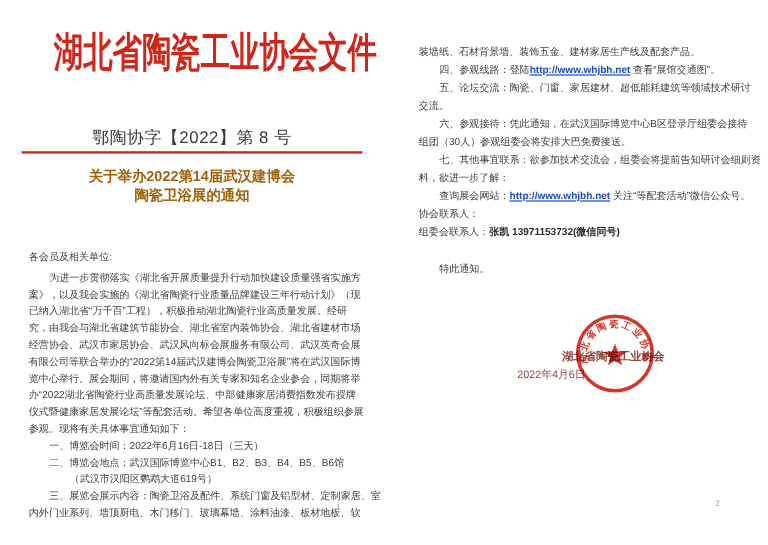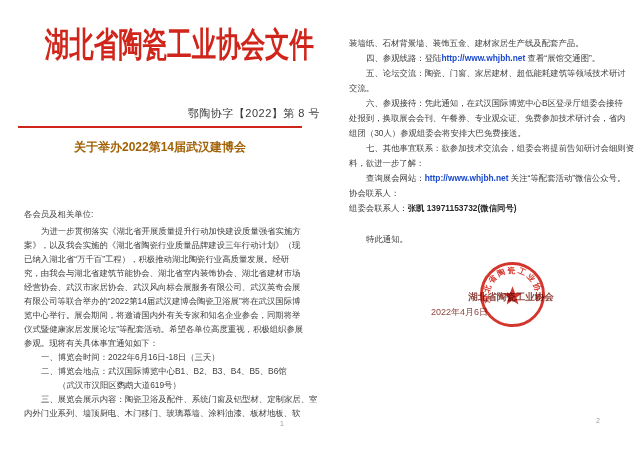--- a/index.html
+++ b/index.html
@@ -12,41 +12,41 @@
   .page-1 { left:0; }
   .page-2 { left:320px; }
 
   .red-head {
     position:absolute; top:25px; left:0; width:320px; text-align:center;
     font-family:"Liberation Serif","DejaVu Serif",serif; font-weight:bold;
     font-size:34px; line-height:40px; color:var(--red);
     transform:scaleX(0.72); transform-origin:center; white-space:nowrap;
   }
   .doc-num {
-    position:absolute; top:106px; left:0; width:320px; text-align:right;
-    font-size:11px; color:#3a3a3a; letter-spacing:.5px;
+    position:absolute; top:106px; left:0; width:320px; text-align:center;
+    font-size:14px; color:#3a3a3a; letter-spacing:.5px;
   }
   .red-line { position:absolute; top:126px; left:18px; width:284px; height:2px; background:var(--red); }
 
   .doc-title {
     position:absolute; top:139px; left:0; width:320px; text-align:center;
     font-weight:bold; font-size:12px; line-height:16px; color:#a16207;
   }
 
   .body1 { position:absolute; top:190px; left:24px; width:280px;margin-top:17px; }
   .body2 { position:absolute; top:36px;  left:29px; width:280px; }
 
   .ln { font-size:8.4px; color:var(--ink); line-height:14px; white-space:nowrap; }
   .body2 .ln { line-height:15px; }
   .ind  { padding-left:17px; }
   .ind2 { padding-left:34px; }
   .salutation { margin-bottom:3px; }
   .closing { margin-top:16px; }
 
-  .lnk { color:var(--link); font-weight:bold; cursor:pointer; }
+  .lnk { color:var(--link); text-decoration:underline; font-weight:bold; cursor:pointer; }
   .strong { font-weight:bold; color:#2a2a2a; }
 
   .sig-name {
     position:absolute; top:291px; left:111px; width:160px; text-align:center;
     font-size:9.5px; font-weight:bold; color:var(--sig); white-space:nowrap;
   }
   .sig-date {
     position:absolute; top:306px; left:111px; width:160px; text-align:left;
     font-size:9px; color:var(--sig); white-space:nowrap;
   }
@@ -64,31 +64,33 @@
 
 <div class="canvas">
 
   <section class="page page-1">
     <div class="red-head">湖北省陶瓷工业协会文件</div>
     <div class="doc-num">鄂陶协字【2022】第 8 号</div>
     <div class="red-line"></div>
 
     <div class="doc-title">
       <div>关于举办2022第14届武汉建博会</div>
+      <div>陶瓷卫浴展的通知</div>
     </div>
 
     <div class="body1">
       <div class="ln salutation">各会员及相关单位:</div>
       <div class="ln ind">为进一步贯彻落实《湖北省开展质量提升行动加快建设质量强省实施方</div>
       <div class="ln">案》，以及我会实施的《湖北省陶瓷行业质量品牌建设三年行动计划》（现</div>
       <div class="ln">已纳入湖北省“万千百”工程），积极推动湖北陶瓷行业高质量发展。经研</div>
       <div class="ln">究，由我会与湖北省建筑节能协会、湖北省室内装饰协会、湖北省建材市场</div>
       <div class="ln">经营协会、武汉市家居协会、武汉风向标会展服务有限公司、武汉英奇会展</div>
       <div class="ln">有限公司等联合举办的“2022第14届武汉建博会陶瓷卫浴展”将在武汉国际博</div>
       <div class="ln">览中心举行。展会期间，将邀请国内外有关专家和知名企业参会，同期将举</div>
+      <div class="ln">办“2022湖北省陶瓷行业高质量发展论坛、中部健康家居消费指数发布授牌</div>
       <div class="ln">仪式暨健康家居发展论坛”等配套活动。希望各单位高度重视，积极组织参展</div>
       <div class="ln">参观。现将有关具体事宜通知如下：</div>
       <div class="ln ind">一、博览会时间：2022年6月16日-18日（三天）</div>
       <div class="ln ind">二、博览会地点：武汉国际博览中心B1、B2、B3、B4、B5、B6馆</div>
       <div class="ln ind2">（武汉市汉阳区鹦鹉大道619号）</div>
       <div class="ln ind">三、展览会展示内容：陶瓷卫浴及配件、系统门窗及铝型材、定制家居、室</div>
       <div class="ln">内外门业系列、墙顶厨电、木门移门、玻璃幕墙、涂料油漆、板材地板、软</div>
     </div>
 
     <div class="pagenum pn1">1</div>
@@ -98,21 +100,20 @@
     <div class="body2">
       <div class="ln">装墙纸、石材背景墙、装饰五金、建材家居生产线及配套产品。</div>
 
       <div class="ln ind">
         <span>四、参观线路：登陆</span><span class="lnk">http://www.whjbh.net</span><span> 查看“展馆交通图”。</span>
       </div>
 
       <div class="ln ind">五、论坛交流：陶瓷、门窗、家居建材、超低能耗建筑等领域技术研讨</div>
       <div class="ln">交流。</div>
       <div class="ln ind">六、参观接待：凭此通知，在武汉国际博览中心B区登录厅组委会接待</div>
-      <div class="ln">处报到，换取展会会刊、午餐券、专业观众证、免费参加技术研讨会，省内</div>
       <div class="ln">组团（30人）参观组委会将安排大巴免费接送。</div>
       <div class="ln ind">七、其他事宜联系：欲参加技术交流会，组委会将提前告知研讨会细则资</div>
       <div class="ln">料，欲进一步了解：</div>
 
       <div class="ln ind">
         <span>查询展会网站：</span><span class="lnk">http://www.whjbh.net</span><span> 关注“等配套活动”微信公众号。</span>
       </div>
 
       <div class="ln">协会联系人：</div>
 

